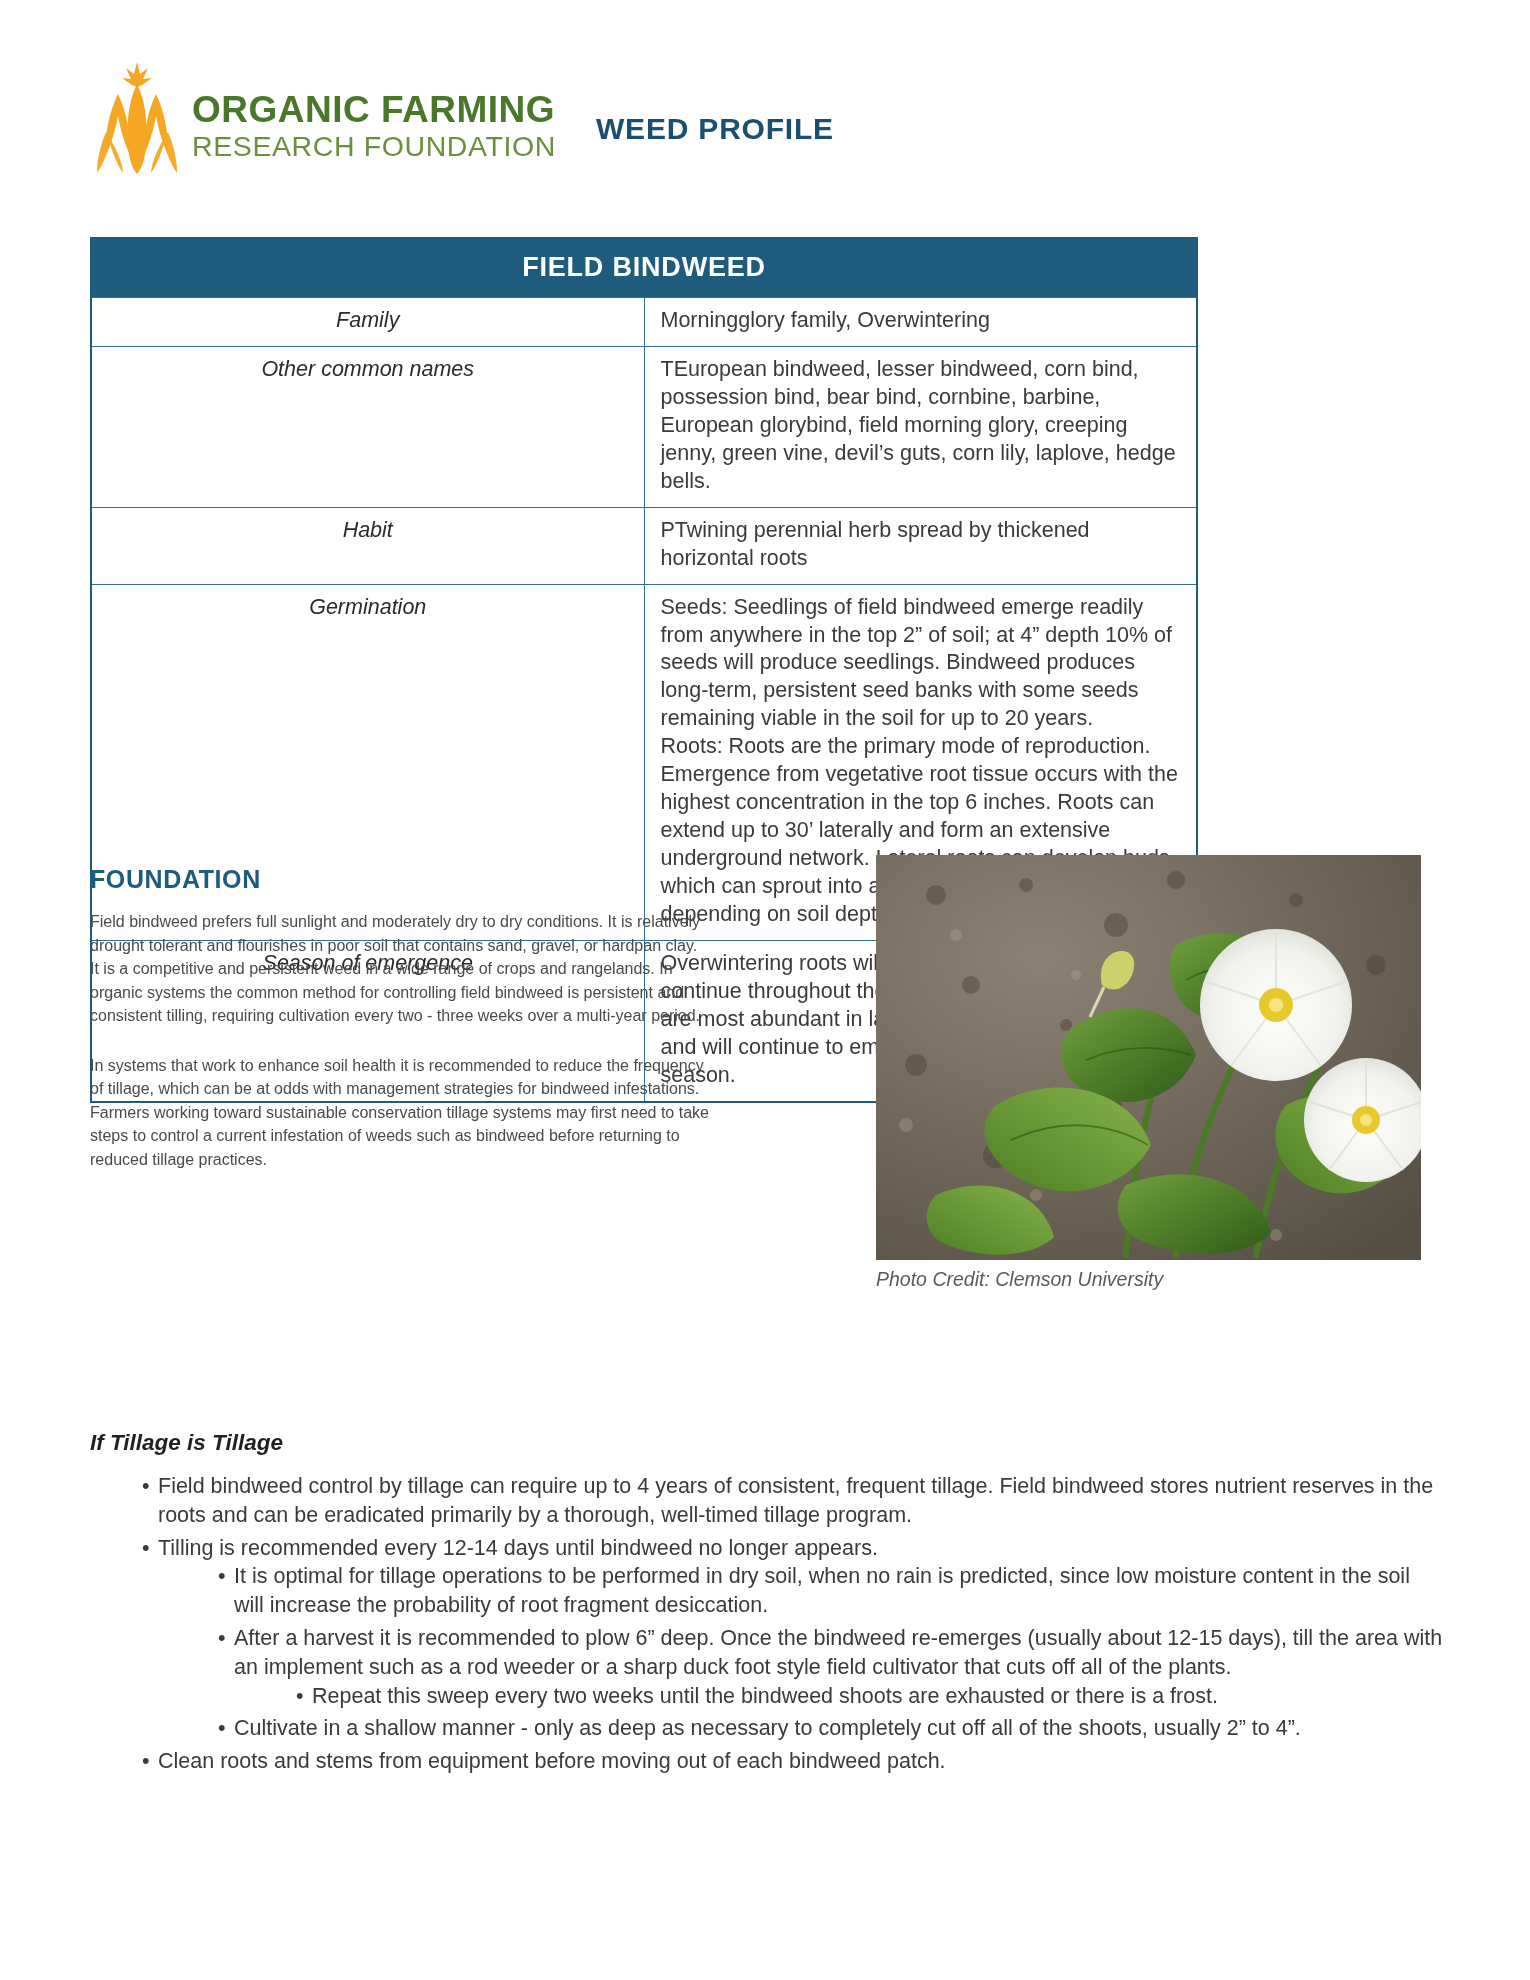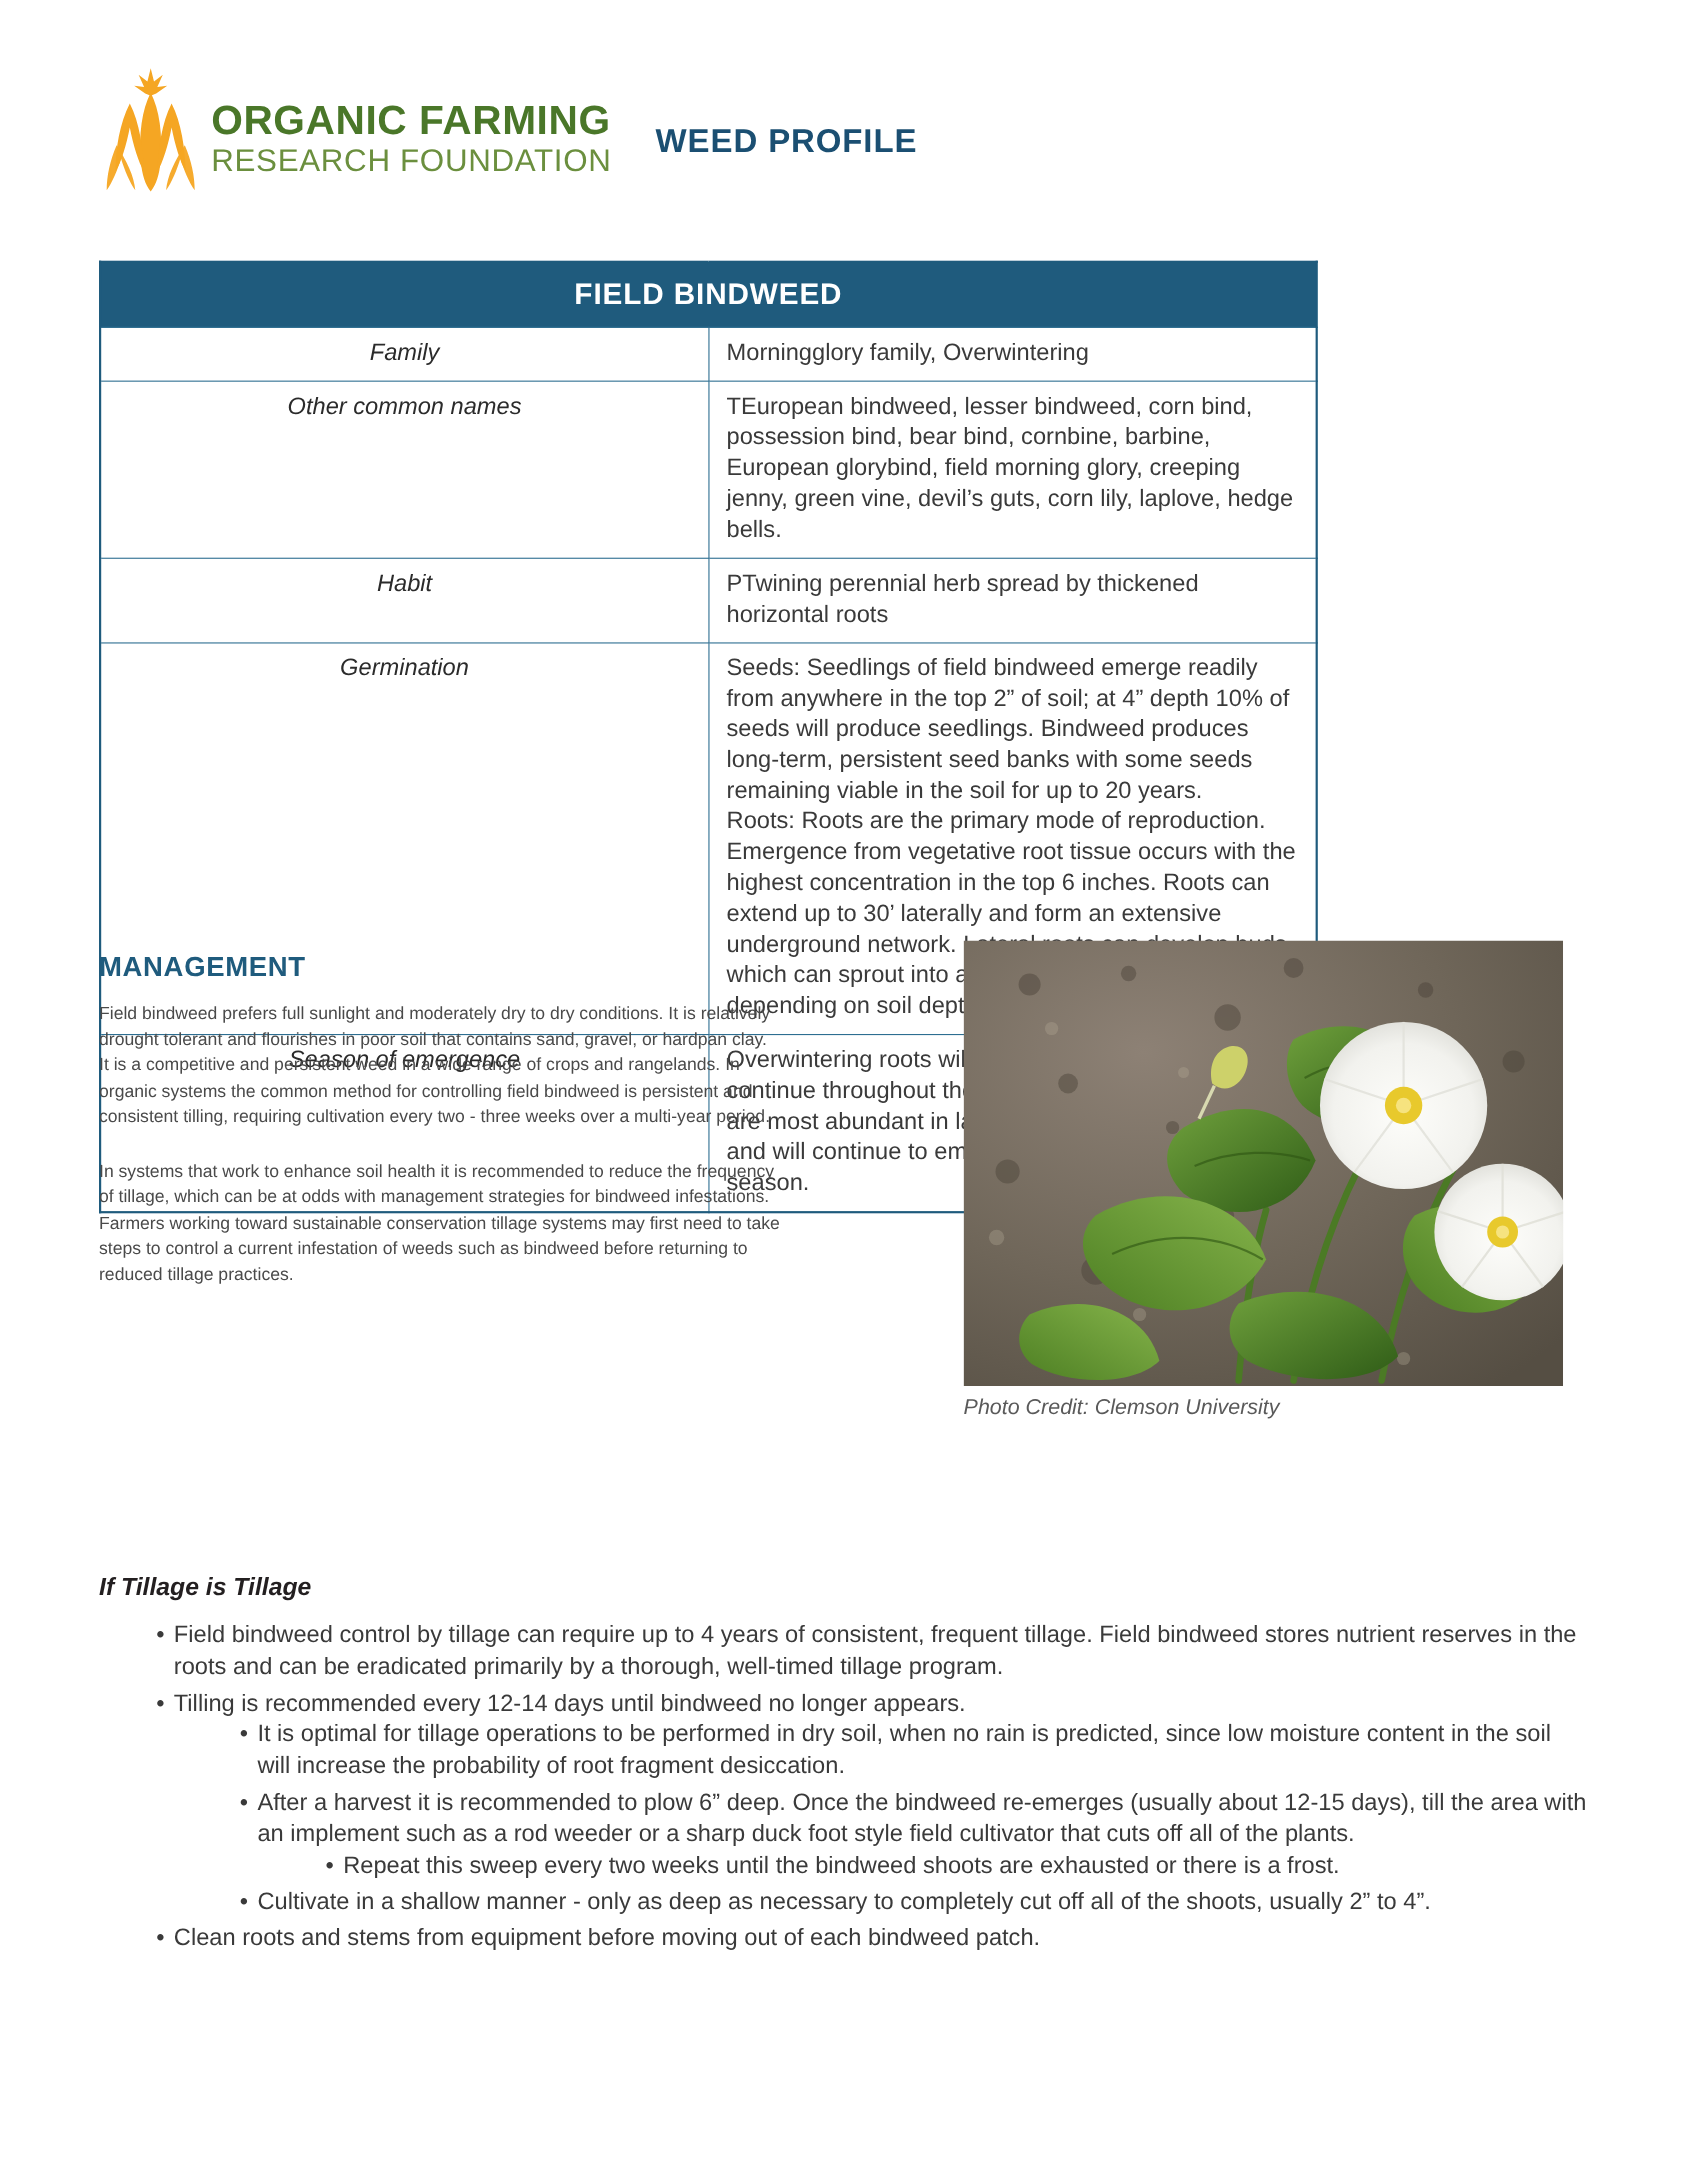--- a/index.html
+++ b/index.html
@@ -261,21 +261,21 @@
           <p>Roots: Roots are the primary mode of reproduction. Emergence from vegetative root tissue occurs with the highest concentration in the top 6 inches. Roots can extend up to 30’ laterally and form an extensive underground network. Lateral roots can develop buds, which can sprout into a new vine or a new rhizome, depending on soil depth.</p>
         </td>
       </tr>
       <tr>
         <td class="label">Season of emergence</td>
         <td class="value">Overwintering roots will emerge in mid-spring and continue throughout the growing season. Seedlings are most abundant in late spring and early summer and will continue to emerge throughout the growing season.</td>
       </tr>
     </tbody>
   </table>
 
-  <div class="mgmt-heading">MANAGEMENT</div>
+  <div class="mgmt-heading">FOUNDATION</div>
 
   <div class="mgmt-col">
     <p>Field bindweed prefers full sunlight and moderately dry to dry conditions. It is relatively drought tolerant and flourishes in poor soil that contains sand, gravel, or hardpan clay. It is a competitive and persistent weed in a wide range of crops and rangelands. In organic systems the common method for controlling field bindweed is persistent and consistent tilling, requiring cultivation every two - three weeks over a multi-year period.</p>
     <p>In systems that work to enhance soil health it is recommended to reduce the frequency of tillage, which can be at odds with management strategies for bindweed infestations. Farmers working toward sustainable conservation tillage systems may first need to take steps to control a current infestation of weeds such as bindweed before returning to reduced tillage practices.</p>
   </div>
 
   <div class="photo-wrap">
     <svg class="photo" viewBox="0 0 545 405" preserveAspectRatio="none">
       <defs>
         <radialGradient id="soil" cx="30%" cy="25%" r="95%">

